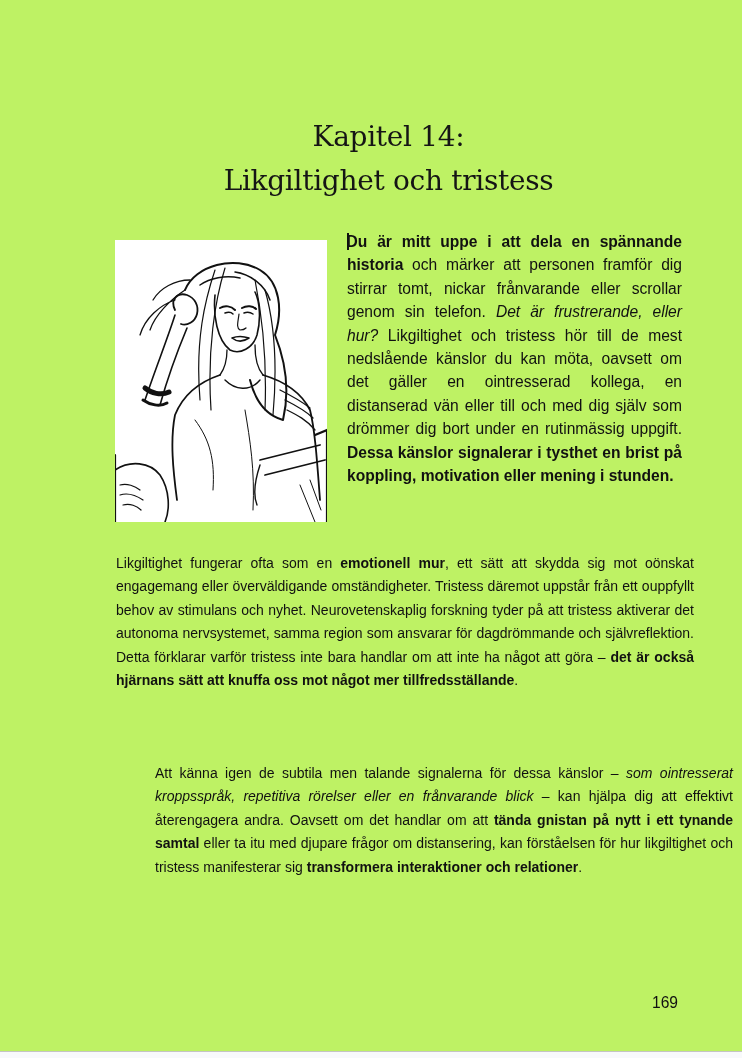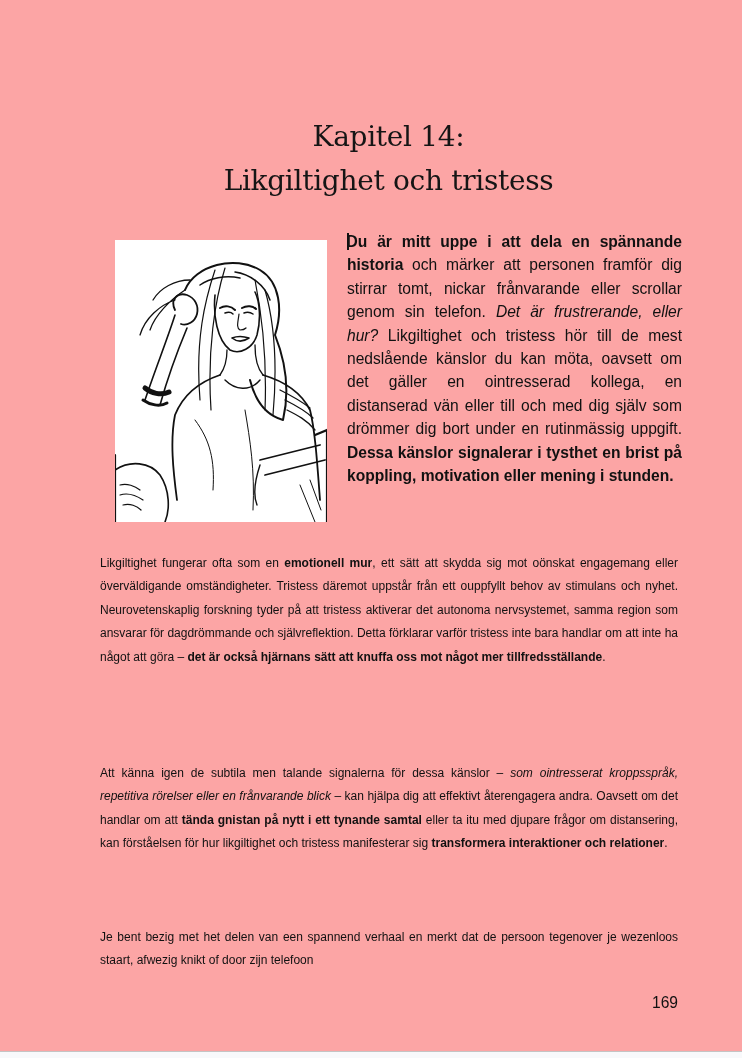--- a/index.html
+++ b/index.html
@@ -13,21 +13,21 @@
       position: relative;
       overflow: hidden;
       font-family: "Liberation Sans", sans-serif;
       color: #111111;
     }
     .page {
       position: absolute;
       left: 0; top: 0;
       width: 742px;
       height: 1051px;
-      background: #fca5a5;
+      background: #bef264;
     }
     .page-bottom-border {
       position: absolute;
       left: 0; top: 1051px;
       width: 742px;
       height: 1px;
       background: #c4c4c4;
     }
     .below-page {
       position: absolute;
@@ -58,29 +58,29 @@
       position: absolute;
       left: 343px; top: 226px;
       width: 335px;
       font-size: 15.6px;
       line-height: 23.4px;
       text-align: justify;
       margin: 4px;
     }
     .body-para {
       position: absolute;
-      left: 100px;
+      left: 116px;
       width: 578px;
-      font-size: 12px;
+      font-size: 14px;
       line-height: 23.4px;
       text-align: justify;
       margin: 0;
     }
     .p1 { top: 552px; }
-    .p2 { top: 762px; }
+    .p2 { top: 762px; margin-left: 39px; }
     .p3 { top: 926px; }
     .page-number {
       position: absolute;
       right: 64px; top: 993px;
       font-size: 15.6px;
       line-height: 20px;
     }
     .cursor {
       display: inline-block;
       width: 1.5px;
@@ -142,19 +142,18 @@
       </g>
     </svg>
   </div>
 
   <p class="intro"><span class="cursor"></span><b>Du är mitt uppe i att dela en spännande historia</b><span> och märker att personen framför dig stirrar tomt, nickar frånvarande eller scrollar genom sin telefon. </span><i>Det är frustrerande, eller hur?</i><span> Likgiltighet och tristess hör till de mest nedslående känslor du kan möta, oavsett om det gäller en ointresserad kollega, en distanserad vän eller till och med dig själv som drömmer dig bort under en rutinmässig uppgift. </span><b>Dessa känslor signalerar i tysthet en brist på koppling, motivation eller mening i stunden.</b></p>
 
   <p class="body-para p1"><span>Likgiltighet fungerar ofta som en </span><b>emotionell mur</b><span>, ett sätt att skydda sig mot oönskat engagemang eller överväldigande omständigheter. Tristess däremot uppstår från ett ouppfyllt behov av stimulans och nyhet. Neurovetenskaplig forskning tyder på att tristess aktiverar det autonoma nervsystemet, samma region som ansvarar för dagdrömmande och självreflektion. Detta förklarar varför tristess inte bara handlar om att inte ha något att göra – </span><b>det är också hjärnans sätt att knuffa oss mot något mer tillfredsställande</b><span>.</span></p>
 
   <p class="body-para p2"><span>Att känna igen de subtila men talande signalerna för dessa känslor – </span><i>som ointresserat kroppsspråk, repetitiva rörelser eller en frånvarande blick</i><span> – kan hjälpa dig att effektivt återengagera andra. Oavsett om det handlar om att </span><b>tända gnistan på nytt i ett tynande samtal</b><span> eller ta itu med djupare frågor om distansering, kan förståelsen för hur likgiltighet och tristess manifesterar sig </span><b>transformera interaktioner och relationer</b><span>.</span></p>
 
-  <p class="body-para p3"><span>Je bent bezig met het delen van een spannend verhaal en merkt dat de persoon tegenover je wezenloos staart, afwezig knikt of door zijn telefoon</span></p>
 
   <div class="page-number">169</div>
 </div>
 
 <div class="page-bottom-border"></div>
 <div class="below-page"></div>
 
 </body></html>

